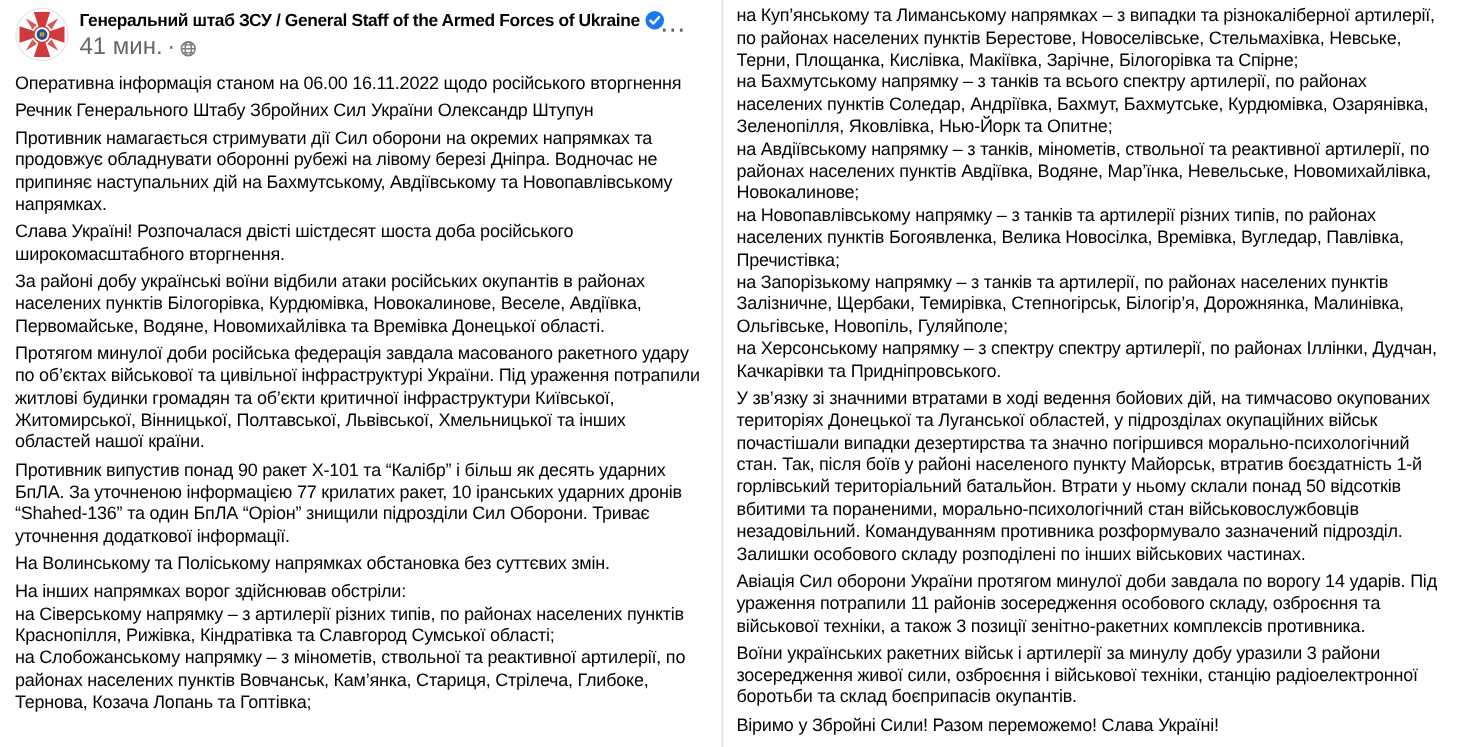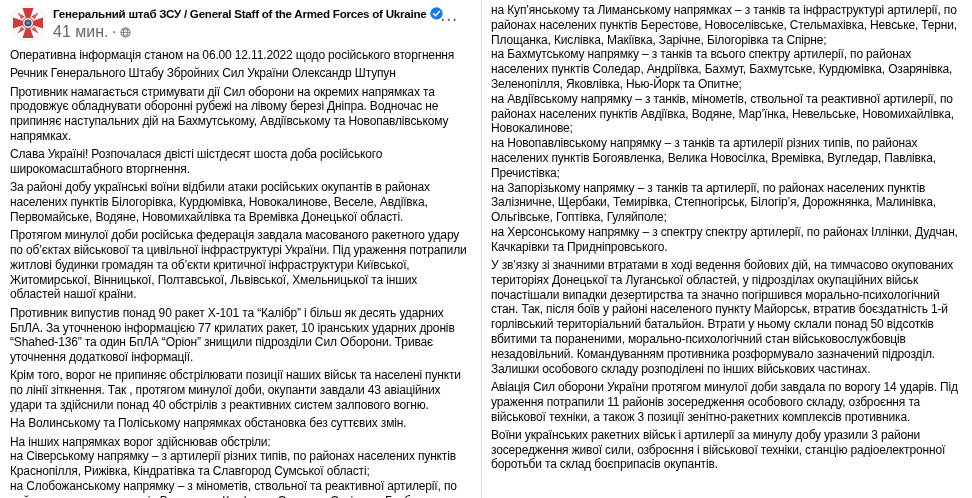--- a/index.html
+++ b/index.html
@@ -91,48 +91,48 @@
             <ellipse cx="6" cy="6" rx="2.3" ry="5" fill="none" stroke="#65676b" stroke-width="1"></ellipse>
             <path d="M1 6 H11 M1.8 3.2 H10.2 M1.8 8.8 H10.2" stroke="#65676b" stroke-width="1" fill="none"></path>
           </svg>
         </div>
       </div>
 
       <div class="more-options">⋯</div>
     </div>
 
     <div class="post-body">
-      <p class="para">Оперативна інформація станом на 06.00 12.11.2022 щодо російського вторгнення</p>
+      <p class="para">Оперативна інформація станом на 06.00 16.11.2022 щодо російського вторгнення</p>
       <p class="para">
         <span class="line" style="display:block">Речник Генерального Штабу Збройних Сил України Олександр Штупун</span>
       </p>
       <p class="para">Противник намагається стримувати дії Сил оборони на окремих напрямках та продовжує обладнувати оборонні рубежі на лівому березі Дніпра. Водночас не припиняє наступальних дій на Бахмутському, Авдіївському та Новопавлівському напрямках.</p>
       <p class="para">Слава Україні! Розпочалася двісті шістдесят шоста доба російського широкомасштабного вторгнення.</p>
       <p class="para">За районі добу українські воїни відбили атаки російських окупантів в районах населених пунктів Білогорівка, Курдюмівка, Новокалинове, Веселе, Авдіївка, Первомайське, Водяне, Новомихайлівка та Времівка Донецької області.</p>
       <p class="para">Протягом минулої доби російська федерація завдала масованого ракетного удару по об’єктах військової та цивільної інфраструктурі України. Під ураження потрапили житлові будинки громадян та об’єкти критичної інфраструктури Київської, Житомирської, Вінницької, Полтавської, Львівської, Хмельницької та інших областей нашої країни.</p>
       <p class="para">Противник випустив понад 90 ракет Х-101 та “Калібр” і більш як десять ударних БпЛА. За уточненою інформацією 77 крилатих ракет, 10 іранських ударних дронів “Shahed-136” та один БпЛА “Оріон” знищили підрозділи Сил Оборони. Триває уточнення додаткової інформації.</p>
-      <p class="para">Крім того, ворог не припиняє обстрілювати позиції наших військ та населені пункти по лінії зіткнення. Так , протягом минулої доби, окупанти завдали 43 авіаційних удари та здійснили понад 40 обстрілів з реактивних систем залпового вогню.</p>
       <p class="para">На Волинському та Поліському напрямках обстановка без суттєвих змін.</p>
       <p class="para">
         <span class="line" style="display:block">На інших напрямках ворог здійснював обстріли:</span>
         <span class="line" style="display:block">на Сіверському напрямку – з артилерії різних типів, по районах населених пунктів Краснопілля, Рижівка, Кіндратівка та Славгород Сумської області;</span>
         <span class="line" style="display:block">на Слобожанському напрямку – з мінометів, ствольної та реактивної артилерії, по районах населених пунктів Вовчанськ, Кам’янка, Стариця, Стрілеча, Глибоке, Тернова, Козача Лопань та Гоптівка;</span>
       </p>
     </div>
   </div>
 
   <div class="col col-right">
     <div class="post-body">
       <p class="para">
-        <span class="line" style="display:block">на Куп’янському та Лиманському напрямках – з танків та інфраструктурі артилерії, по районах населених пунктів Берестове, Новоселівське, Стельмахівка, Невське, Терни, Площанка, Кислівка, Макіївка, Зарічне, Білогорівка та Спірне;</span>
+        <span class="line" style="display:block">на Куп’янському та Лиманському напрямках – з випадки та різнокаліберної артилерії, по районах населених пунктів Берестове, Новоселівське, Стельмахівка, Невське, Терни, Площанка, Кислівка, Макіївка, Зарічне, Білогорівка та Спірне;</span>
         <span class="line" style="display:block">на Бахмутському напрямку – з танків та всього спектру артилерії, по районах населених пунктів Соледар, Андріївка, Бахмут, Бахмутське, Курдюмівка, Озарянівка, Зеленопілля, Яковлівка, Нью-Йорк та Опитне;</span>
         <span class="line" style="display:block">на Авдіївському напрямку – з танків, мінометів, ствольної та реактивної артилерії, по районах населених пунктів Авдіївка, Водяне, Мар’їнка, Невельське, Новомихайлівка, Новокалинове;</span>
         <span class="line" style="display:block">на Новопавлівському напрямку – з танків та артилерії різних типів, по районах населених пунктів Богоявленка, Велика Новосілка, Времівка, Вугледар, Павлівка, Пречистівка;</span>
-        <span class="line" style="display:block">на Запорізькому напрямку – з танків та артилерії, по районах населених пунктів Залізничне, Щербаки, Темирівка, Степногірськ, Білогір’я, Дорожнянка, Малинівка, Ольгівське, Гоптівка, Гуляйполе;</span>
+        <span class="line" style="display:block">на Запорізькому напрямку – з танків та артилерії, по районах населених пунктів Залізничне, Щербаки, Темирівка, Степногірськ, Білогір’я, Дорожнянка, Малинівка, Ольгівське, Новопіль, Гуляйполе;</span>
         <span class="line" style="display:block">на Херсонському напрямку – з спектру спектру артилерії, по районах Іллінки, Дудчан, Качкарівки та Придніпровського.</span>
       </p>
       <p class="para">У зв’язку зі значними втратами в ході ведення бойових дій, на тимчасово окупованих територіях Донецької та Луганської областей, у підрозділах окупаційних військ почастішали випадки дезертирства та значно погіршився морально-психологічний стан. Так, після боїв у районі населеного пункту Майорськ, втратив боєздатність 1-й горлівський територіальний батальйон. Втрати у ньому склали понад 50 відсотків вбитими та пораненими, морально-психологічний стан військовослужбовців незадовільний. Командуванням противника розформувало зазначений підрозділ. Залишки особового складу розподілені по інших військових частинах.</p>
       <p class="para">Авіація Сил оборони України протягом минулої доби завдала по ворогу 14 ударів. Під ураження потрапили 11 районів зосередження особового складу, озброєння та військової техніки, а також 3 позиції зенітно-ракетних комплексів противника.</p>
       <p class="para">Воїни українських ракетних військ і артилерії за минулу добу уразили 3 райони зосередження живої сили, озброєння і військової техніки, станцію радіоелектронної боротьби та склад боєприпасів окупантів.</p>
+      <p class="para">Віримо у Збройні Сили! Разом переможемо! Слава Україні!</p>
     </div>
   </div>
 
 </div>
 
 </body></html>

